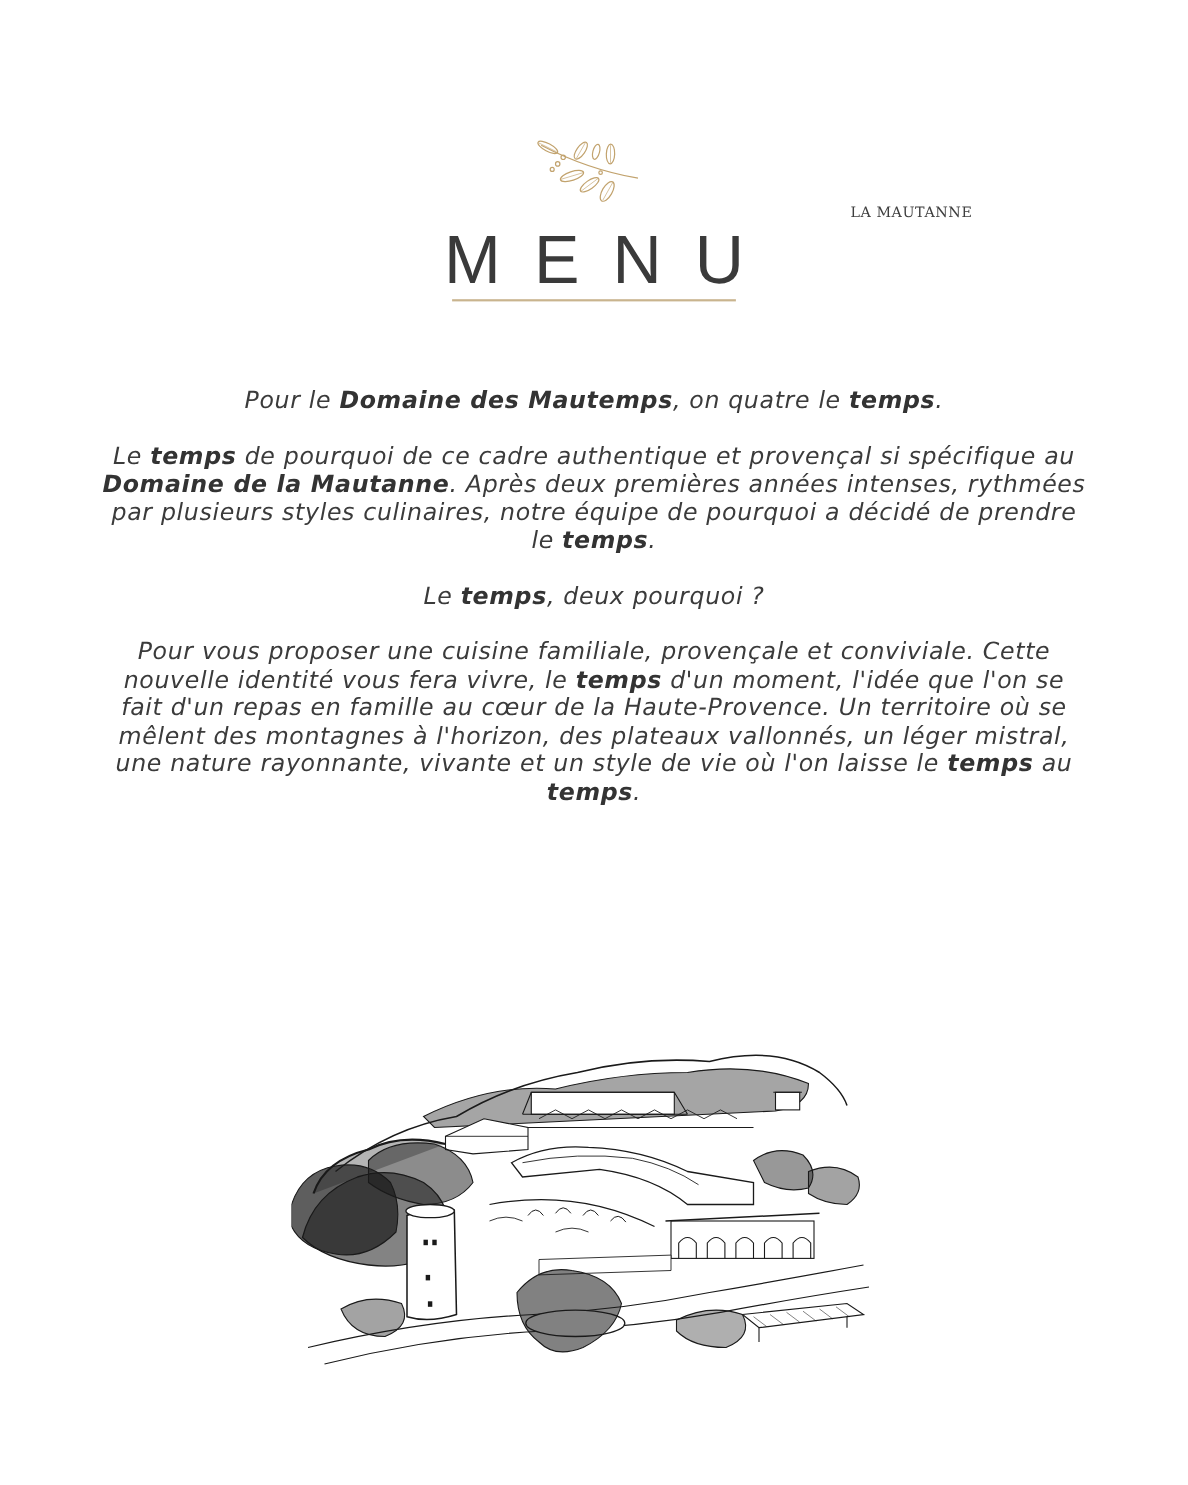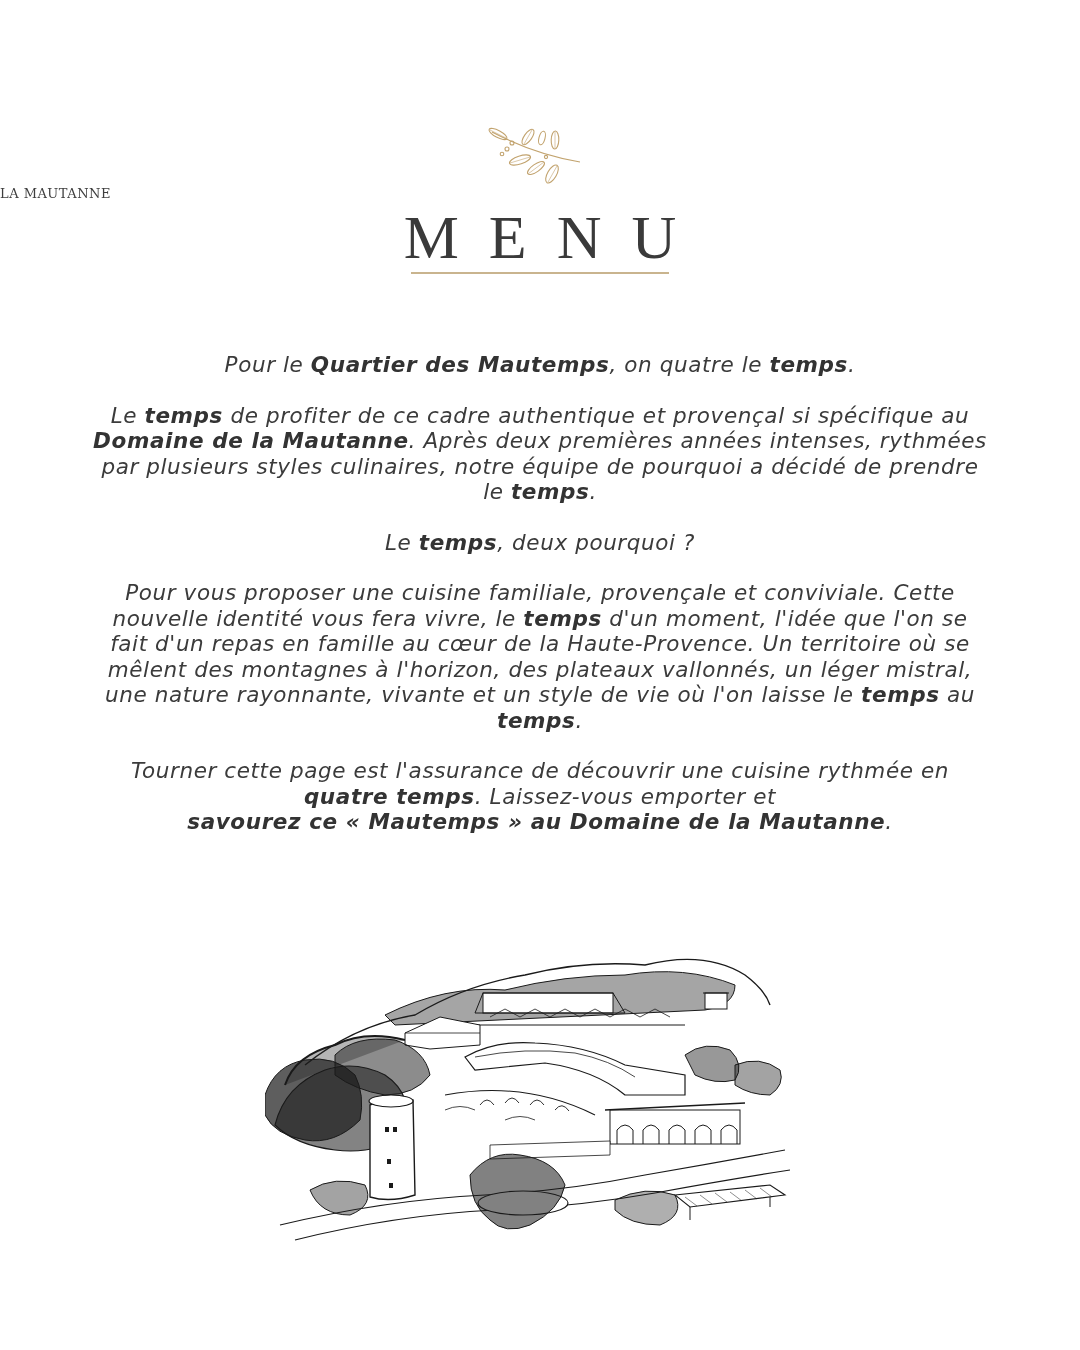--- a/index.html
+++ b/index.html
@@ -19,33 +19,33 @@
       left: 484px;
       top: 124px;
       width: 100px;
       height: 62px;
     }
     .brand {
       position: absolute;
       top: 186px;
       left: 0;
       width: 884px;
-      text-align: left;
+      text-align: right;
       font-family: "DejaVu Serif", "Liberation Serif", serif;
       font-size: 13px;
       letter-spacing: 0.5px;
       color: #3e3e3e;
     }
     .menu-title {
       position: absolute;
       top: 200px;
       left: 0;
       width: 1080px;
       text-align: center;
-      font-family: Liberation Serif, serif;
+      font-family: Liberation Sans, sans-serif;
       font-size: 62px;
       font-weight: normal;
       letter-spacing: 30px;
       text-indent: 30px;
       color: #3a3a3a;
       line-height: 74px;
     }
     .divider {
       position: absolute;
       top: 272px;
@@ -108,25 +108,24 @@
   <circle cx="23" cy="25" r="2"></circle>
   <circle cx="18" cy="30" r="1.8"></circle>
   <circle cx="62" cy="33" r="1.6"></circle>
 </svg>
 
 <div class="brand">LA MAUTANNE</div>
 <div class="menu-title">MENU</div>
 <div class="divider"></div>
 
 <div class="intro" id="intro">
-    <p><span>Pour le </span><b>Quartier des Mautemps</b><span>, on quatre le </span><b>temps</b><span>.</span></p>
-    <p><span>Le </span><b>temps</b><span> de profiter de ce cadre authentique et provençal si spécifique au</span><br><b>Domaine de la Mautanne</b><span>. Après deux premières années intenses, rythmées par plusieurs styles culinaires, notre équipe de pourquoi a décidé de prendre le </span><b>temps</b><span>.</span></p>
+    <p><span>Pour le </span><b>Domaine des Mautemps</b><span>, on quatre le </span><b>temps</b><span>.</span></p>
+    <p><span>Le </span><b>temps</b><span> de pourquoi de ce cadre authentique et provençal si spécifique au</span><br><b>Domaine de la Mautanne</b><span>. Après deux premières années intenses, rythmées par plusieurs styles culinaires, notre équipe de pourquoi a décidé de prendre le </span><b>temps</b><span>.</span></p>
     <p><span>Le </span><b>temps</b><span>, deux pourquoi ?</span></p>
     <p><span>Pour vous proposer une cuisine familiale, provençale et conviviale. Cette nouvelle identité vous fera vivre, le </span><b>temps</b><span> d'un moment, l'idée que l'on se fait d'un repas en famille au cœur de la Haute-Provence. Un territoire où se mêlent des montagnes à l'horizon, des plateaux vallonnés, un léger mistral, une nature rayonnante, vivante et un style de vie où l'on laisse le </span><b>temps</b><span> au </span><b>temps</b><span>.</span></p>
-    <p><span>Tourner cette page est l'assurance de découvrir une cuisine rythmée en </span><b>quatre temps</b><span>. Laissez-vous emporter et</span><br><b>savourez ce « Mautemps » au Domaine de la Mautanne</b><span>.</span></p>
   </div>
 
 <svg class="illustration" viewBox="0 0 530 300" fill="none" stroke="#1a1a1a" stroke-width="1">
 
   <path d="M40 120 Q90 80 150 70 Q200 40 260 30 Q320 15 380 20 Q440 5 480 30 Q500 45 505 60" stroke-width="1.4"></path>
   <path d="M20 140 Q30 110 70 100 Q100 85 140 95" stroke-width="2" fill="#2b2b2b" fill-opacity="0.35"></path>
   <path d="M10 180 Q20 140 60 125 Q90 115 120 130 Q150 150 140 190 Q110 210 70 205 Q30 200 10 180 Z" fill="#1e1e1e" fill-opacity="0.55" stroke-width="1.2"></path>
   <path d="M120 70 Q180 40 240 45 Q300 30 360 30 Q420 20 470 40 Q470 60 440 65 L130 80 Z" fill="#1e1e1e" fill-opacity="0.4"></path>
 
   <rect x="218" y="48" width="130" height="20" fill="#fff"></rect>

